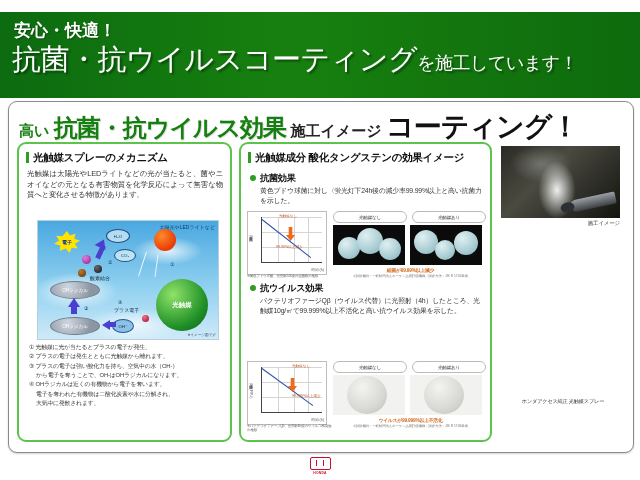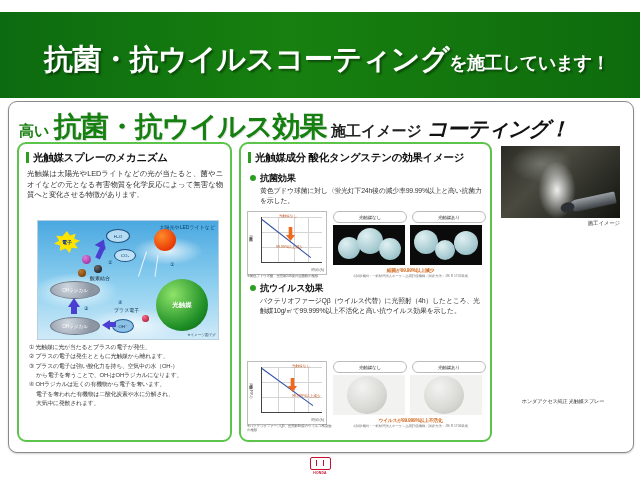--- a/index.html
+++ b/index.html
@@ -17,44 +17,43 @@
     background:linear-gradient(to right,#0c6b10 0%,#17800f 45%,#0e6b0d 100%);
     overflow:hidden;
   }
   .banner-sub{
     position:absolute;left:14px;top:7px;
     color:#fff;font-size:17px;font-weight:bold;letter-spacing:0px;
     text-shadow:1px 1px 1px rgba(0,0,0,.35);
   }
   .banner-main{
     position:absolute;left:12px;top:28px;
-    color:#fff;font-size:29px;font-weight:bold;letter-spacing:-0.5px;
+    color:#fff;font-size:29px;font-weight:normal;letter-spacing:-0.5px;
     text-shadow:2px 2px 2px rgba(0,0,0,.4);
     white-space:nowrap;
-    margin-left:32px;
   }
   .banner-main .small{font-size:18px;letter-spacing:-0.5px;}
 
   
   .card{
     position:absolute;left:8px;top:101px;width:624px;height:350px;
     border:1px solid #8a8a8a;border-radius:9px;background:#fff;
     box-shadow:0 1px 2px rgba(0,0,0,.18);
     overflow:hidden;
   }
   .headline{
     position:absolute;left:0;top:6px;width:624px;height:30px;
     white-space:nowrap;
   }
   .headline span{display:inline-block;vertical-align:baseline;}
   .hl-sm{font-size:15px;font-weight:bold;color:#1a8012;margin-left:10px;}
-  .hl-lg{font-size:28px;font-weight:bold;color:#15800f;letter-spacing:-1px;
+  .hl-lg{font-size:24px;font-weight:bold;color:#15800f;letter-spacing:-1px;
          text-shadow:1px 1px 0 rgba(0,0,0,.12);}
   .hl-md{font-size:15px;font-weight:bold;color:#222;}
-  .hl-bk{font-size:21px;font-weight:bold;color:#111;letter-spacing:-1px;font-style:italic;}
+  .hl-bk{font-size:28px;font-weight:bold;color:#111;letter-spacing:-1px;}
 
   
   .panels{position:absolute;left:0;top:40px;width:624px;height:306px;}
 
   .panel{
     position:absolute;top:0;
     border:2px solid #5cc44a;border-radius:9px;background:#fff;
     box-sizing:border-box;overflow:hidden;
   }
   .panel-left{left:8px;width:215px;height:300px;}
@@ -277,20 +276,21 @@
     font-size:3.4px;font-weight:bold;color:#c8102e;letter-spacing:.2px;
   }
   .footer-text{font-size:15.5px;font-weight:bold;color:#1b1b1b;letter-spacing:-0.2px;}
 </style>
 </head>
 <body>
 
 <div class="page">
 
   <div class="banner">
+    <div class="banner-sub">安心・快適！</div>
     <div class="banner-main">
       <span>抗菌・抗ウイルスコーティング</span><span class="small">を施工しています！</span>
     </div>
   </div>
 
   <div class="card">
 
     <div class="headline">
       <span class="hl-sm">高い</span>
       <span class="hl-lg">抗菌・抗ウイルス効果</span>

